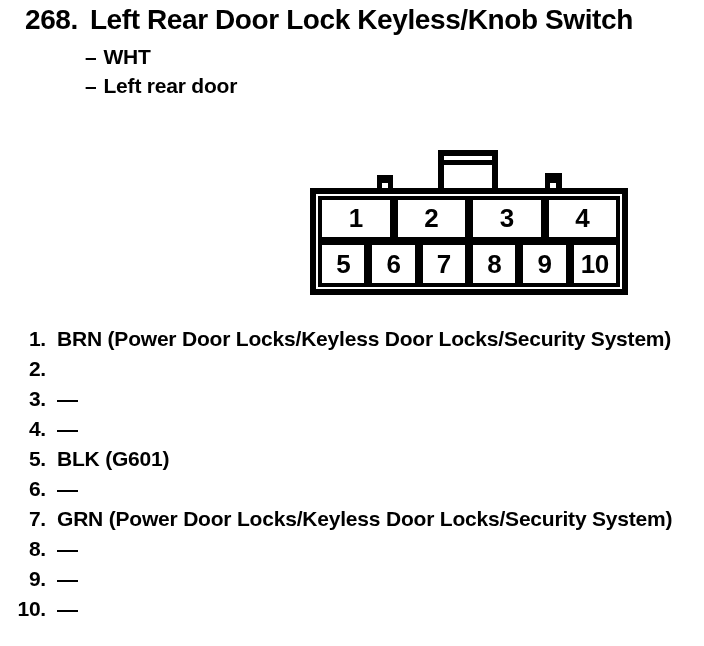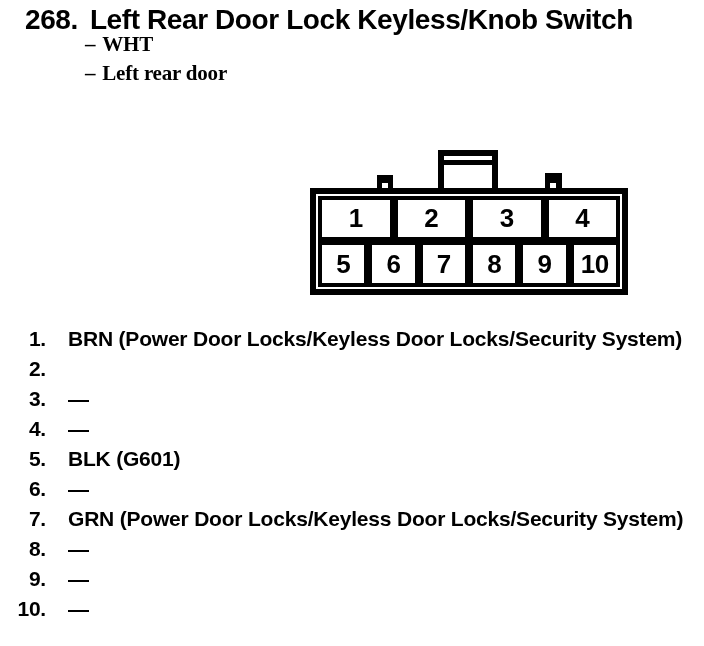--- a/index.html
+++ b/index.html
@@ -17,23 +17,23 @@
   
   .heading {
     position: absolute; top: 4px; left: 25px;
     display: flex; gap: 12px;
     font-size: 28px; letter-spacing: -0.4px;
     white-space: nowrap;
   }
 
   
   .details {
-    position: absolute; top: 30px; left: 85px;
+    position: absolute; top: 42px; left: 85px;
     list-style: none;
-    font-size: 21px; letter-spacing: -0.2px; font-family: Liberation Serif, serif;
+    font-size: 21px; letter-spacing: -0.2px;
   }
   .details li { line-height: 29px; white-space: nowrap; }
   .details .dash { margin-right: 7px; }
 
   
   .diagram { position: absolute; top: 0; left: 0; width: 704px; height: 320px; }
 
   .latch {
     position: absolute; left: 438px; top: 150px;
     width: 60px; height: 44px;
@@ -68,21 +68,21 @@
     background: #fff;
   }
 
   
   .pin-list {
     position: absolute; top: 324px; left: 0; width: 704px;
     font-size: 21px; letter-spacing: -0.2px;
   }
   .pin-row { display: flex; line-height: 30px; white-space: nowrap; }
   .pin-num { width: 46px; text-align: right; flex: 0 0 46px; }
-  .pin-desc { margin-left: 22px; }
+  .pin-desc { margin-left: 11px; }
 </style>
 </head>
 <body>
 
 <div class="page">
 
   <div class="heading">
     <span>268.</span>
     <span>Left Rear Door Lock Keyless/Knob Switch</span>
   </div>

